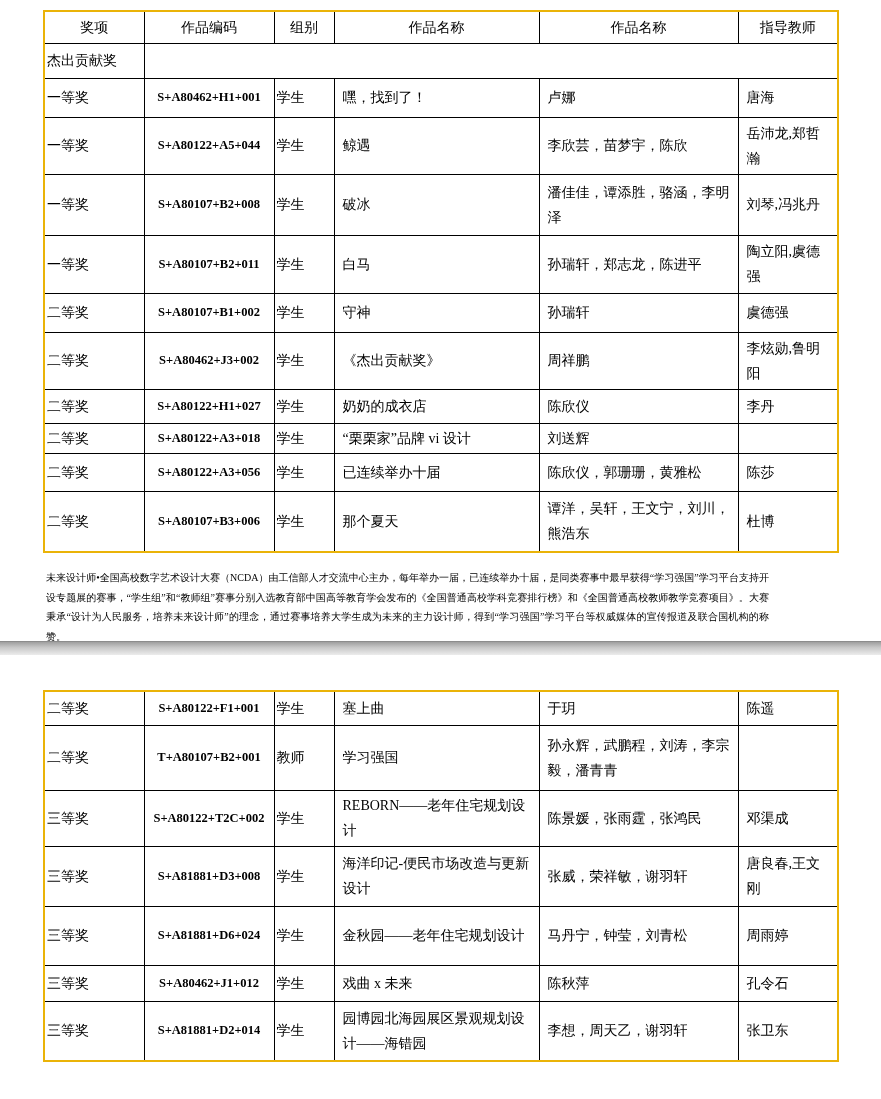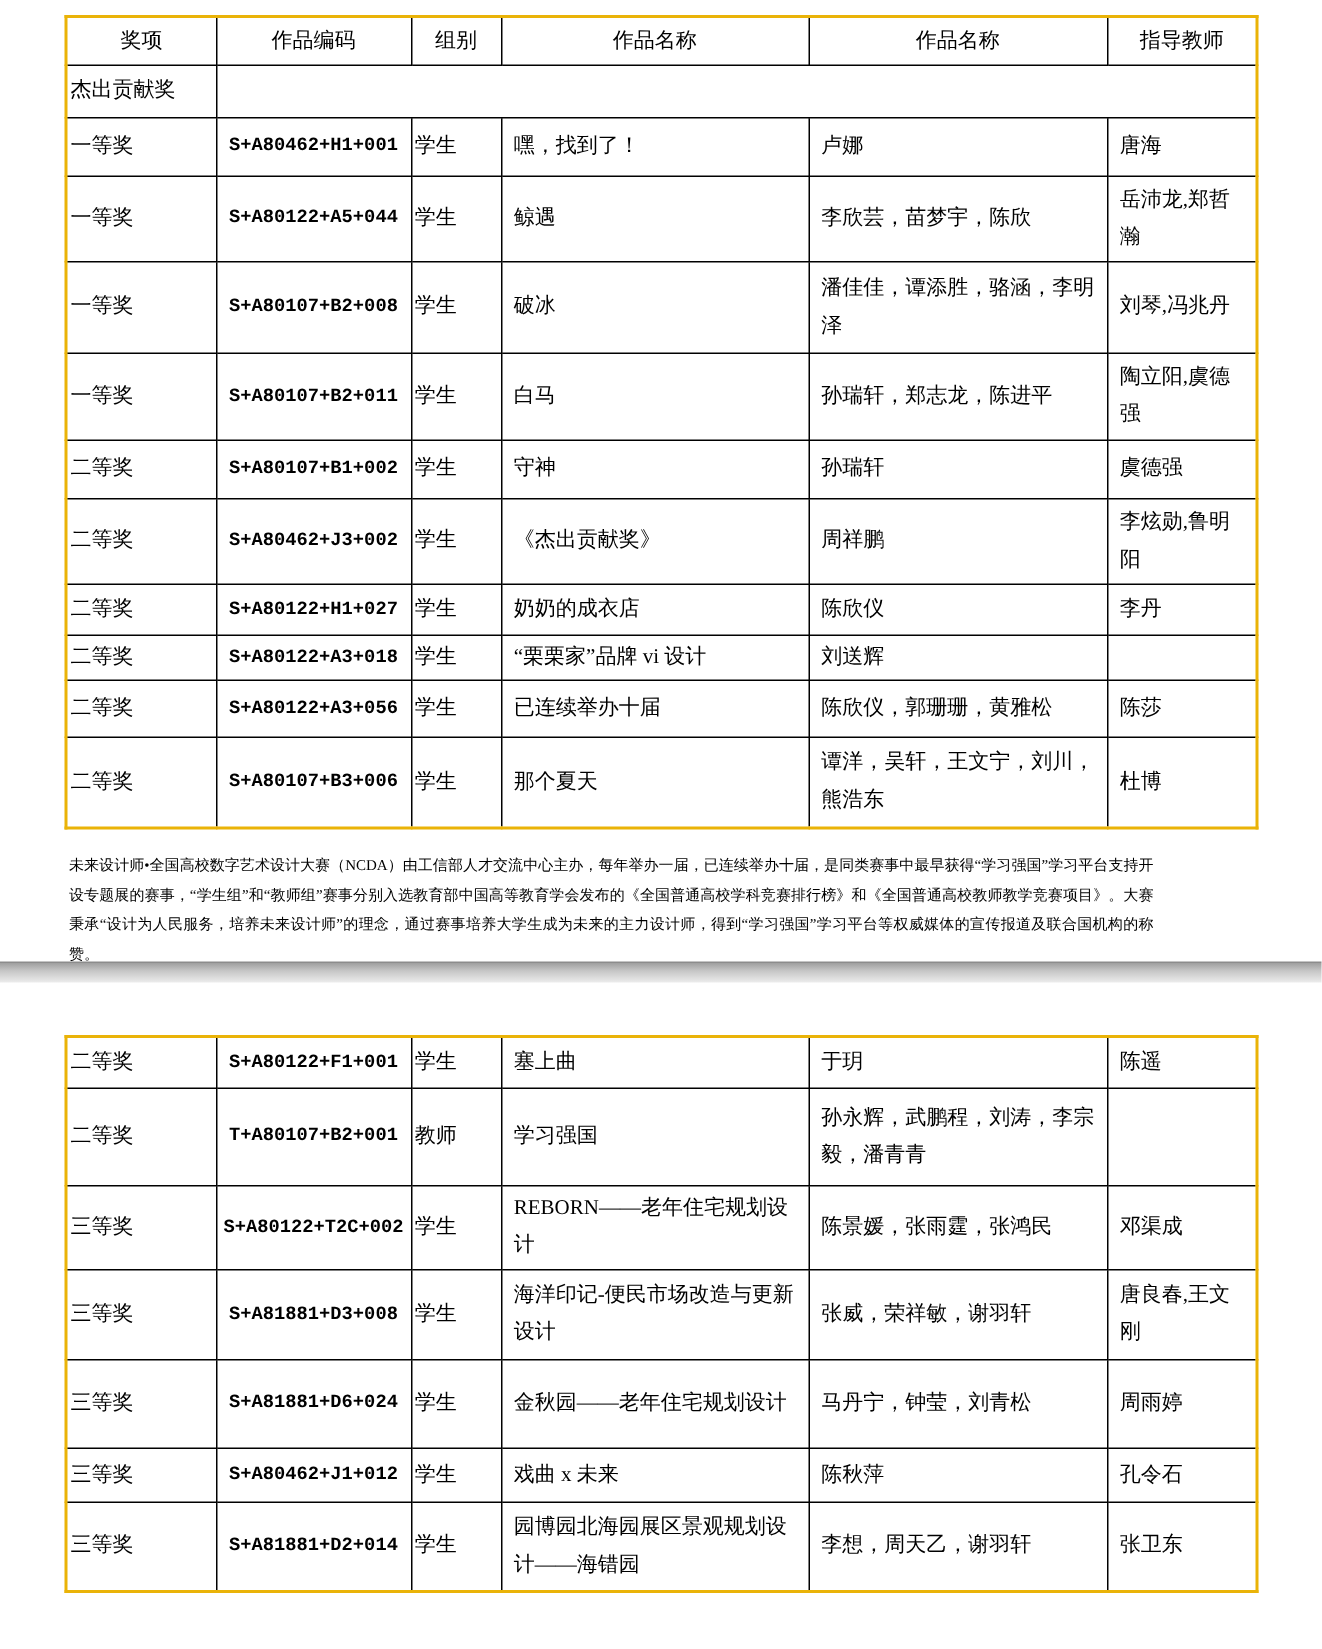--- a/index.html
+++ b/index.html
@@ -22,21 +22,21 @@
     font-size:14px; line-height:25px;
     vertical-align:middle;
     padding:2px 8px;
     overflow:hidden;
     word-break:break-all;
   }
   thead th { font-weight:normal; text-align:center; padding:2px 2px; }
   .c0, .c2 { text-align:left; padding:2px 2px; }
   .c1 {
     text-align:center; padding:2px 2px;
-    font-family:Liberation Mono, monospace;
+    font-family:Liberation Serif, serif;
     font-size:12.5px; font-weight:600;
   }
   .c3, .c4, .c5 { text-align:left;margin-top:20px; }
   .merged { border-left:1px solid #000; }
   .paragraph {
     position:absolute; left:46px; top:568px; width:723px;
     font-size:10px; line-height:19.5px;
     text-align:justify; color:#000;
   }
   .page-separator {

